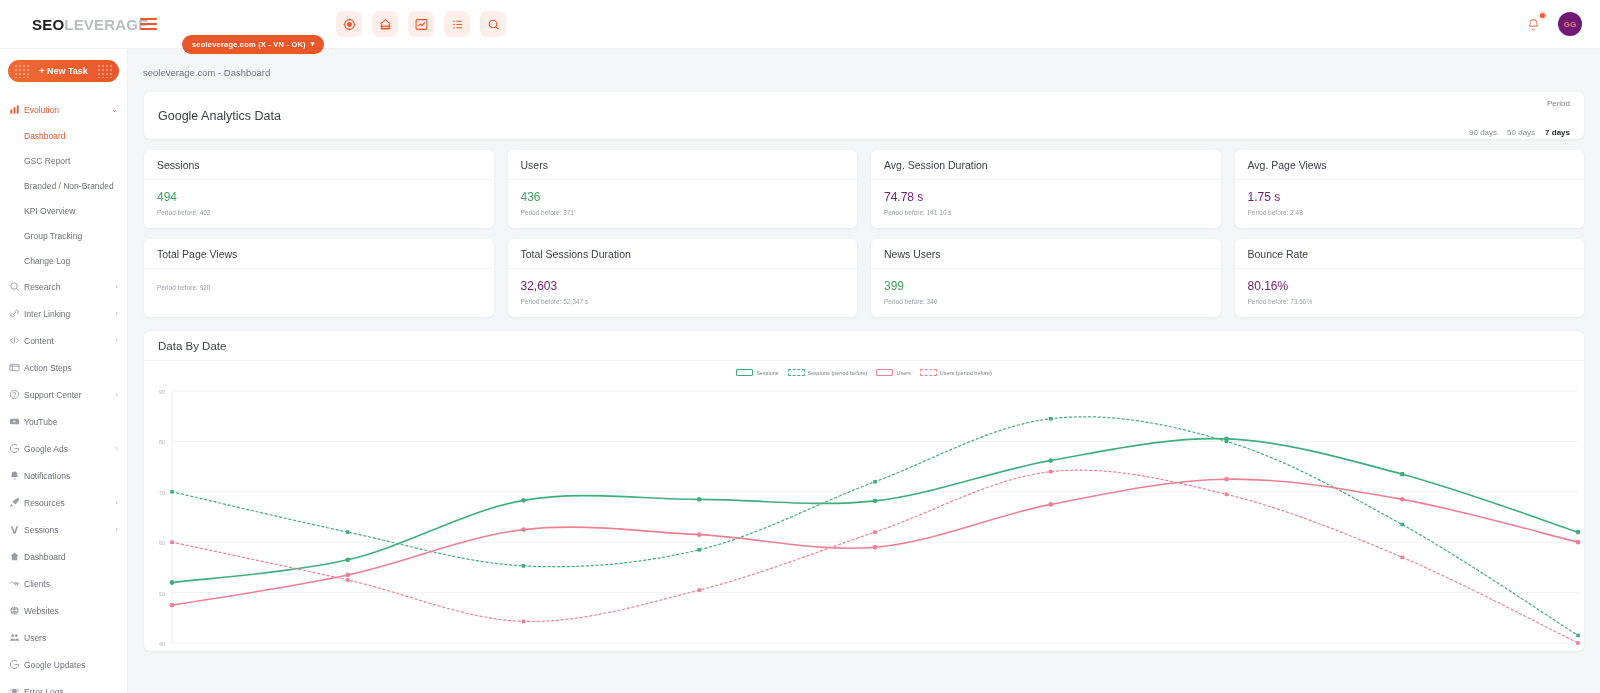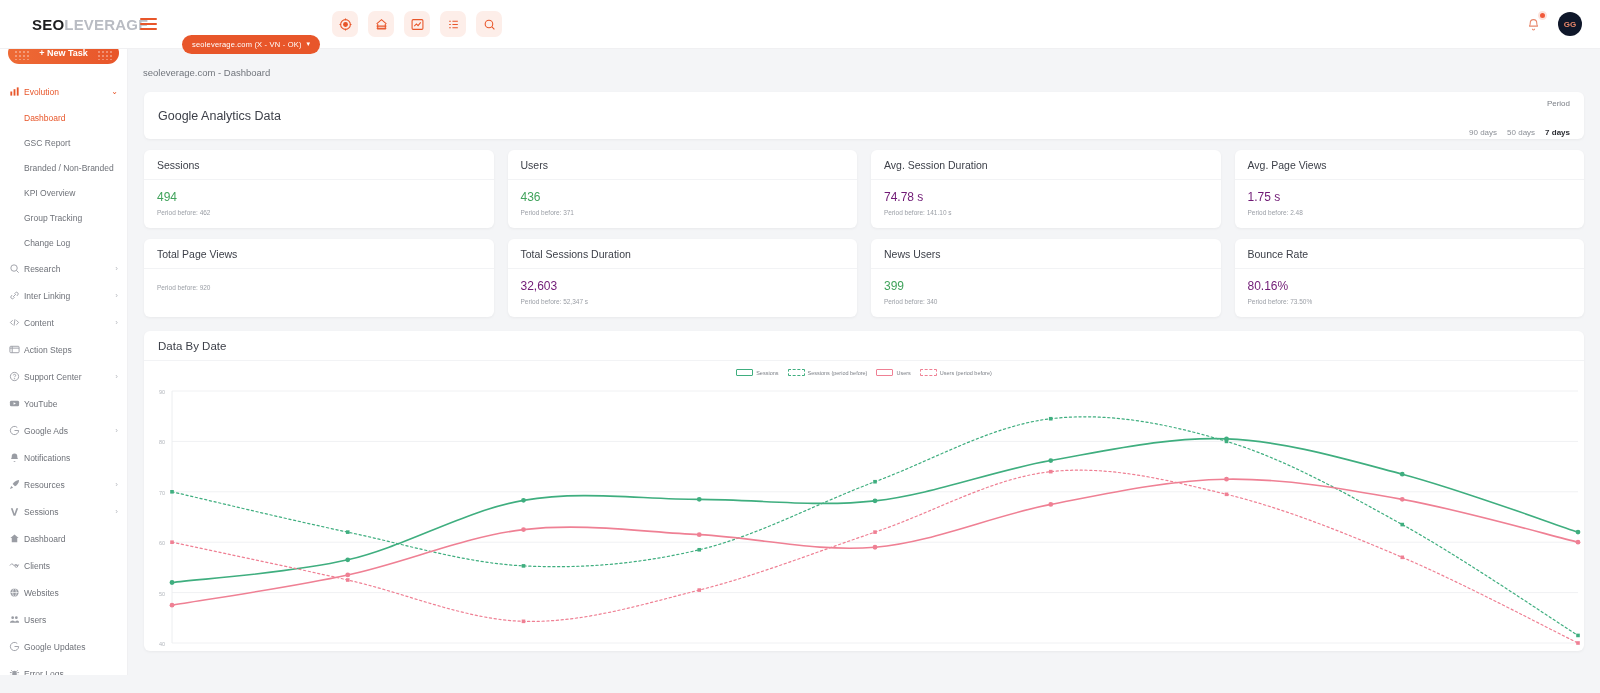--- a/index.html
+++ b/index.html
@@ -37,21 +37,21 @@
   .hamburger span:nth-child(1) { width: 17px; }
   .hamburger span:nth-child(2) { width: 17px; }
   .hamburger span:nth-child(3) { width: 17px; }
 
   .site-pill {
     margin-left: 18px;
     background: #e8562a; color: #fff;
     border-radius: 13px; height: 19px;
     padding: 0 10px;
     display: flex; align-items: center;
-    font-size: 7.5px; font-weight: normal; white-space: nowrap;
+    font-size: 7.5px; font-weight: bold; white-space: nowrap;
     cursor: pointer; letter-spacing: .2px; margin-top: 40px;
   }
   .site-pill .caret { margin-left: 5px; font-size: 7px; }
 
   .topicons { display: flex; align-items: center; margin-left: 12px; gap: 10px; }
   .ticon {
     width: 26px; height: 26px; border-radius: 7px;
     background: #fdeee9;
     display: flex; align-items: center; justify-content: center;
     cursor: pointer;
@@ -64,29 +64,29 @@
   }
   .bellwrap { position: relative; width: 22px; height: 22px;
     display: flex; align-items: center; justify-content: center; cursor: pointer; }
   .bell-dot {
     position: absolute; top: -2px; right: -3px;
     width: 9px; height: 9px; border-radius: 50%;
     background: #f1593a; border: 2px solid #fde3dc;
   }
   .avatar {
     width: 24px; height: 24px; border-radius: 50%;
-    background: #0f172a; color: #e8866a;
+    background: #701a75; color: #e8866a;
     font-size: 8px; font-weight: bold;
     display: flex; align-items: center; justify-content: center;
     cursor: pointer;
   }
 
   
   .sidebar {
-    position: absolute; top: 31px; left: 0;
+    position: absolute; top: 49px; left: 0;
     width: 128px; height: 644px;
     background: #ffffff;
     overflow: hidden;
     border-right: 1px solid #f0f0f2;
   }
   .newtask {
     margin: 11px 8px 0 8px;
     height: 22px; border-radius: 11px;
     background: linear-gradient(90deg,#ee6a35,#e8562a);
     color: #fff; font-size: 9px; font-weight: bold;

